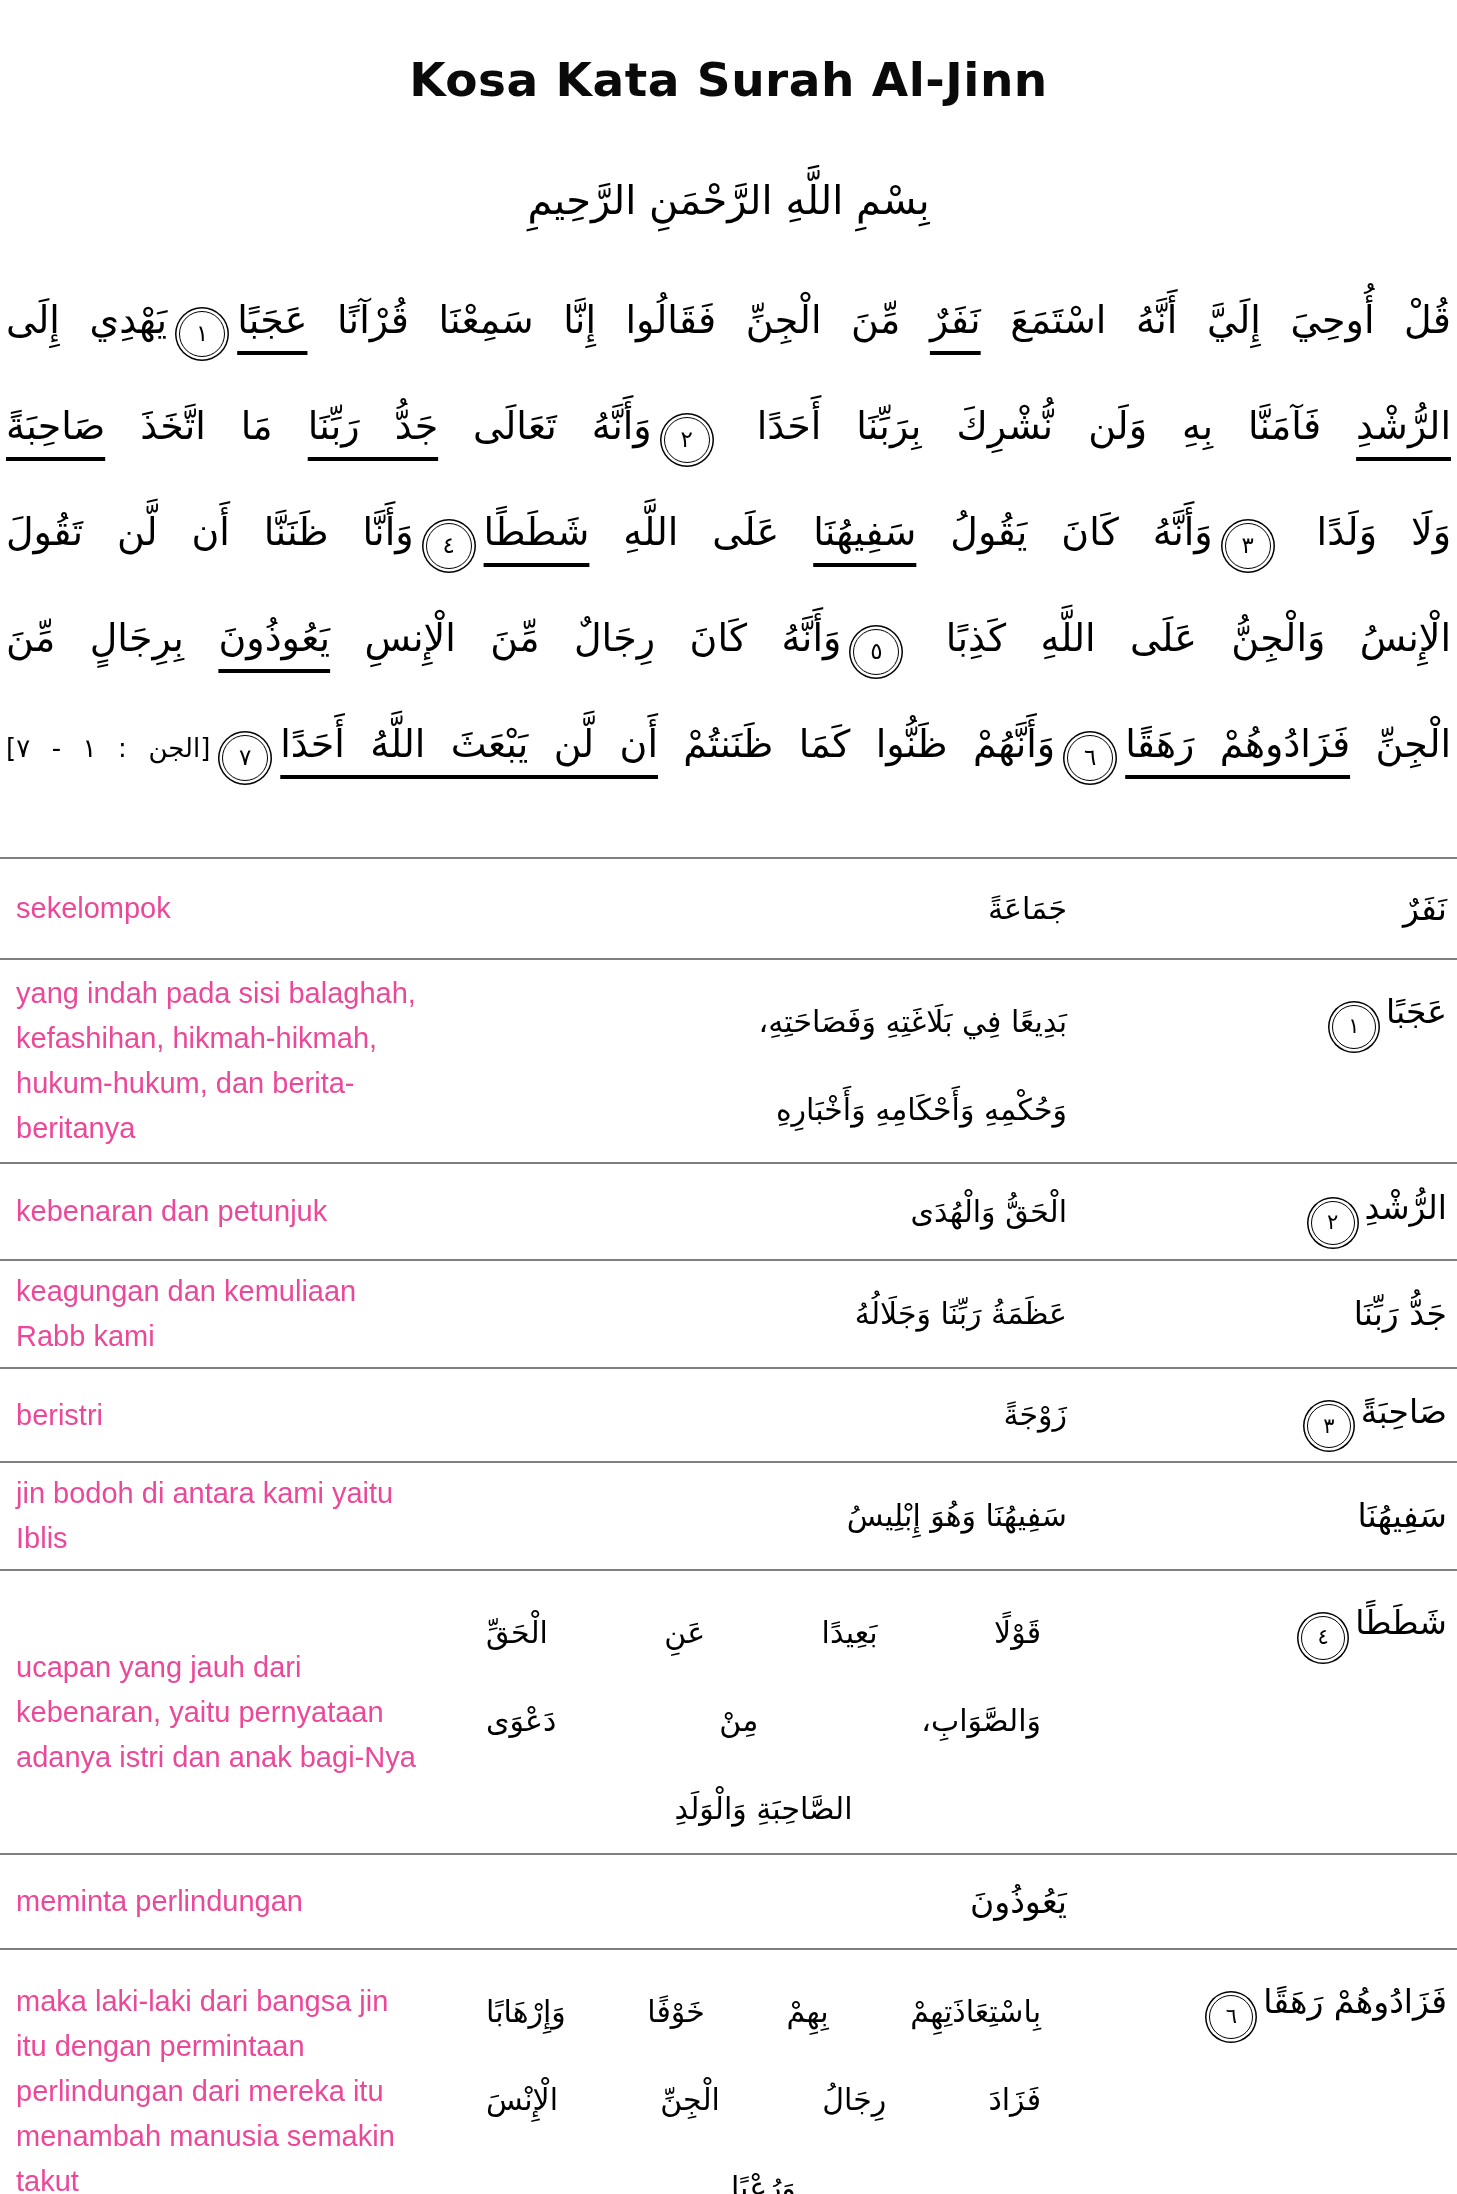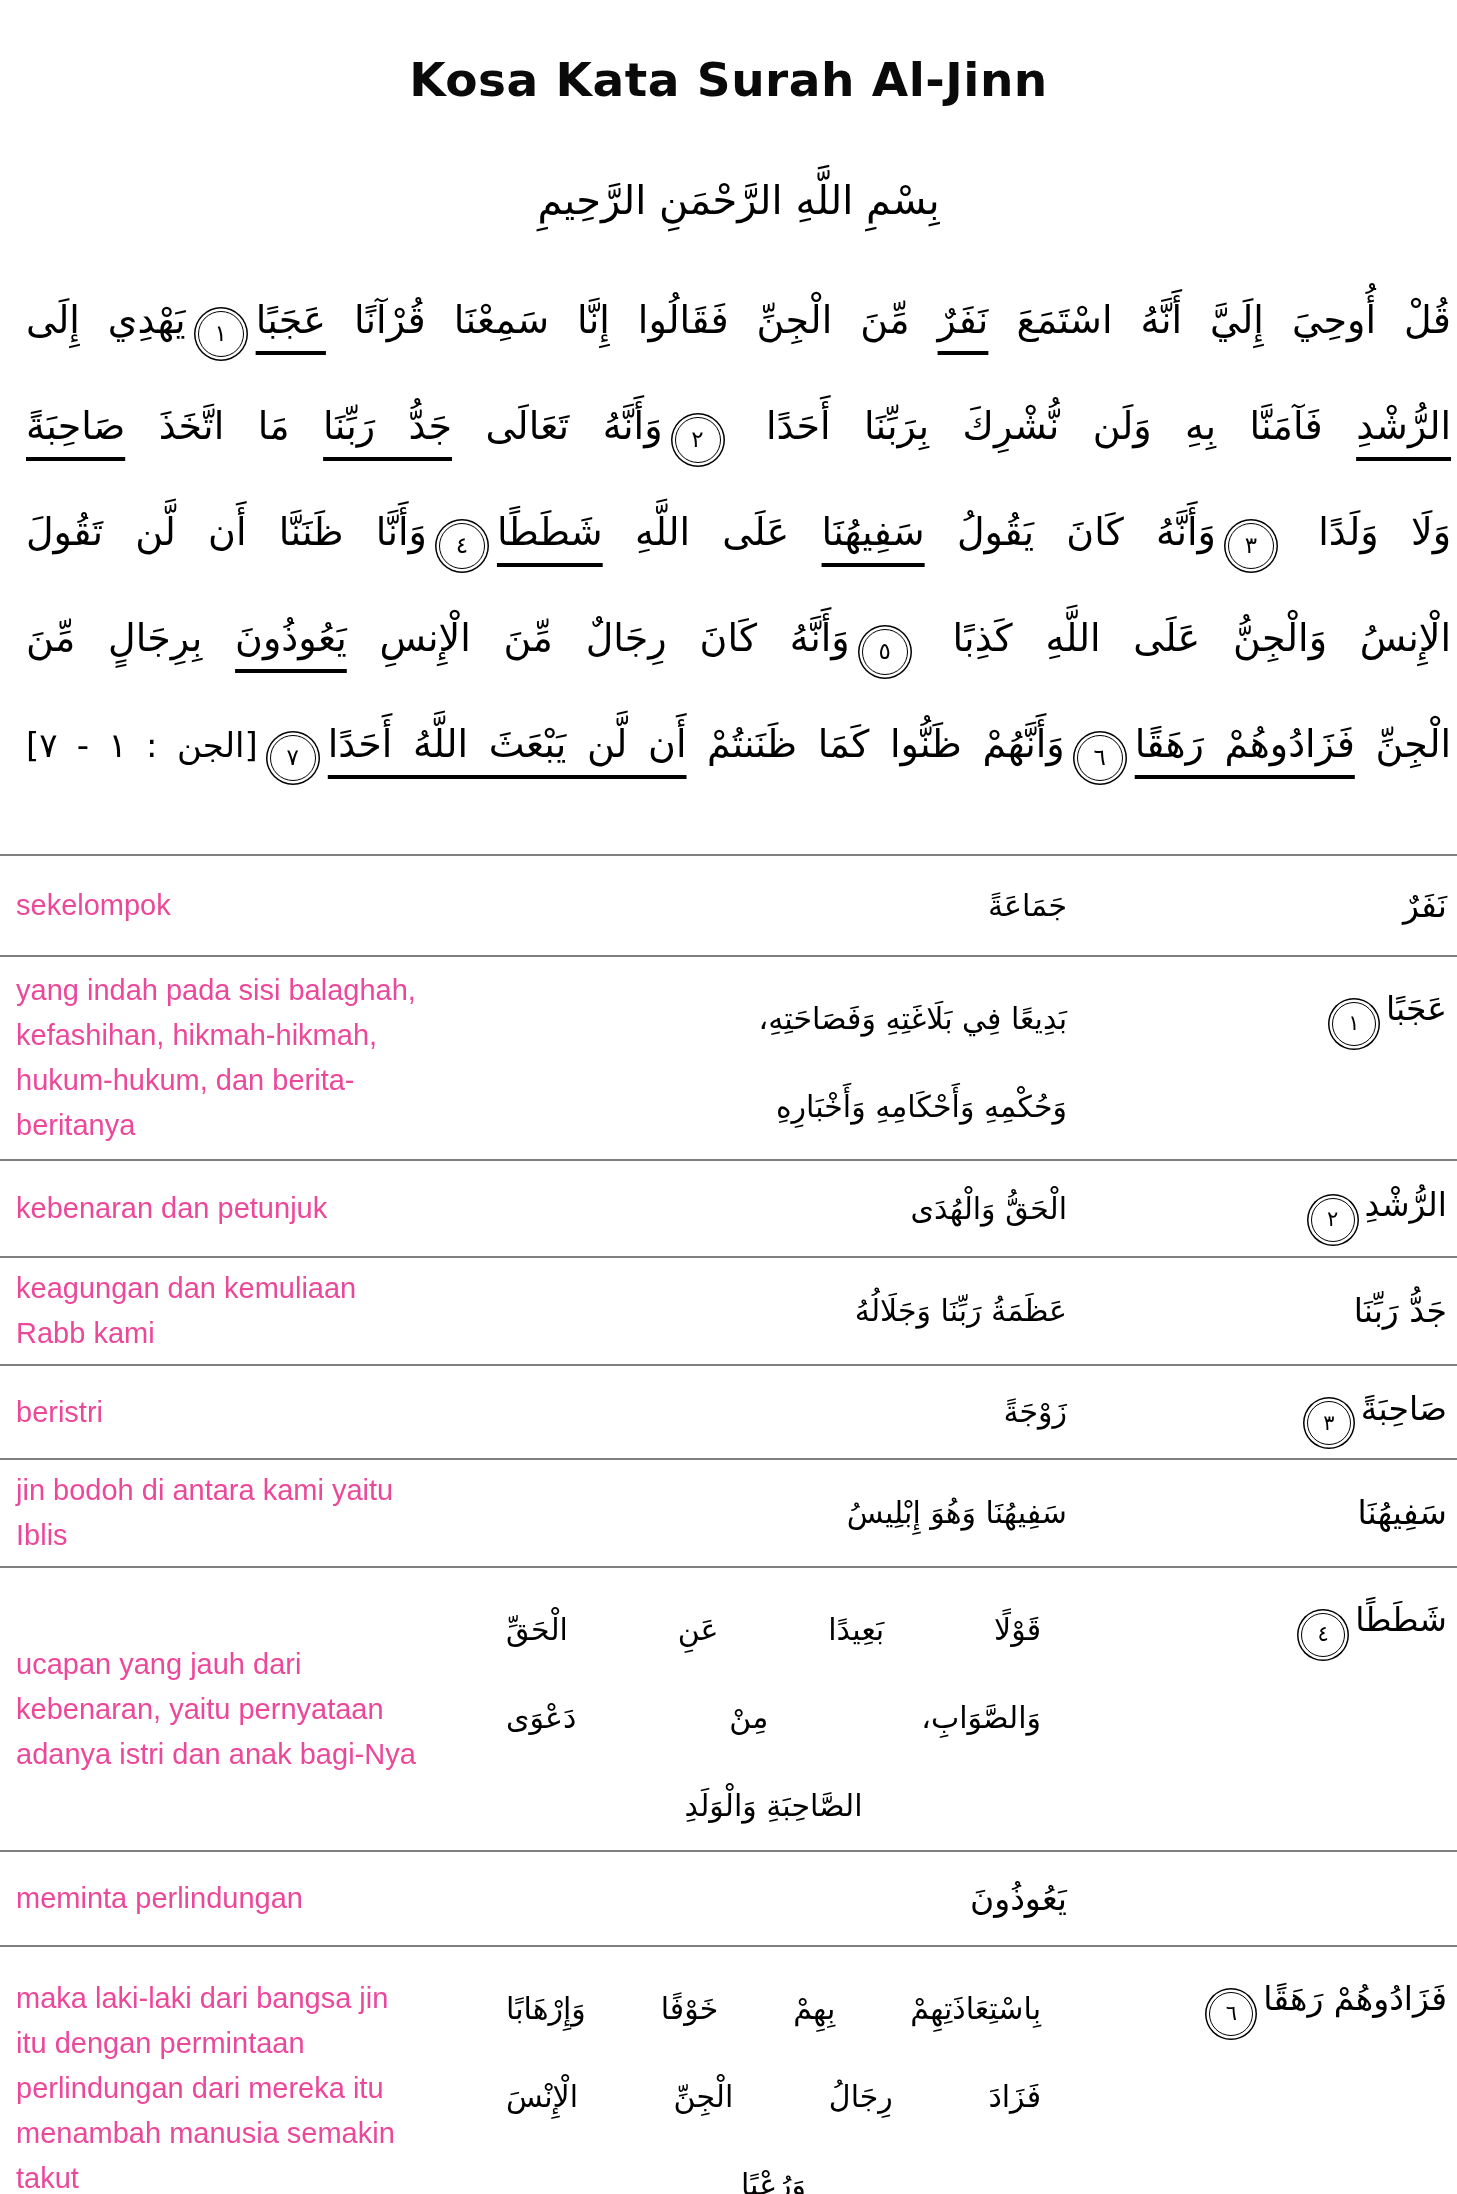--- a/index.html
+++ b/index.html
@@ -16,21 +16,21 @@
   .title{
     padding-top:52px;
     text-align:center;
     font-family:"DejaVu Sans",sans-serif;
     font-weight:800;
     font-size:47px;
     letter-spacing:0.5px;
     color:#0a0a0a;
   }
   
-  .arabic{ font-family:"DejaVu Sans",sans-serif;margin-left:20px; }
+  .arabic{ font-family:"DejaVu Sans",sans-serif; }
   
   .basmalah{
     margin-top:34px;
     text-align:center;
     direction:rtl;
     font-size:40px;
     line-height:118px;
   }
   
   .verses{
@@ -44,21 +44,21 @@
     text-align:justify;
     text-align-last:justify;
     white-space:nowrap;
   }
   .ul{
     text-decoration:underline;
     text-decoration-thickness:4px;
     text-underline-offset:18px;
     text-decoration-skip-ink:none;
   }
-  .ref{ font-size:34px; }
+  .ref{ font-size:26px; }
   
   .vmark{
     display:inline-flex;
     align-items:center;
     justify-content:center;
     width:44px;height:44px;
     border:1.5px solid #000;
     border-radius:50%;
     box-shadow:0 0 0 2.5px #fff, 0 0 0 4px #000;
     font-size:23px;

